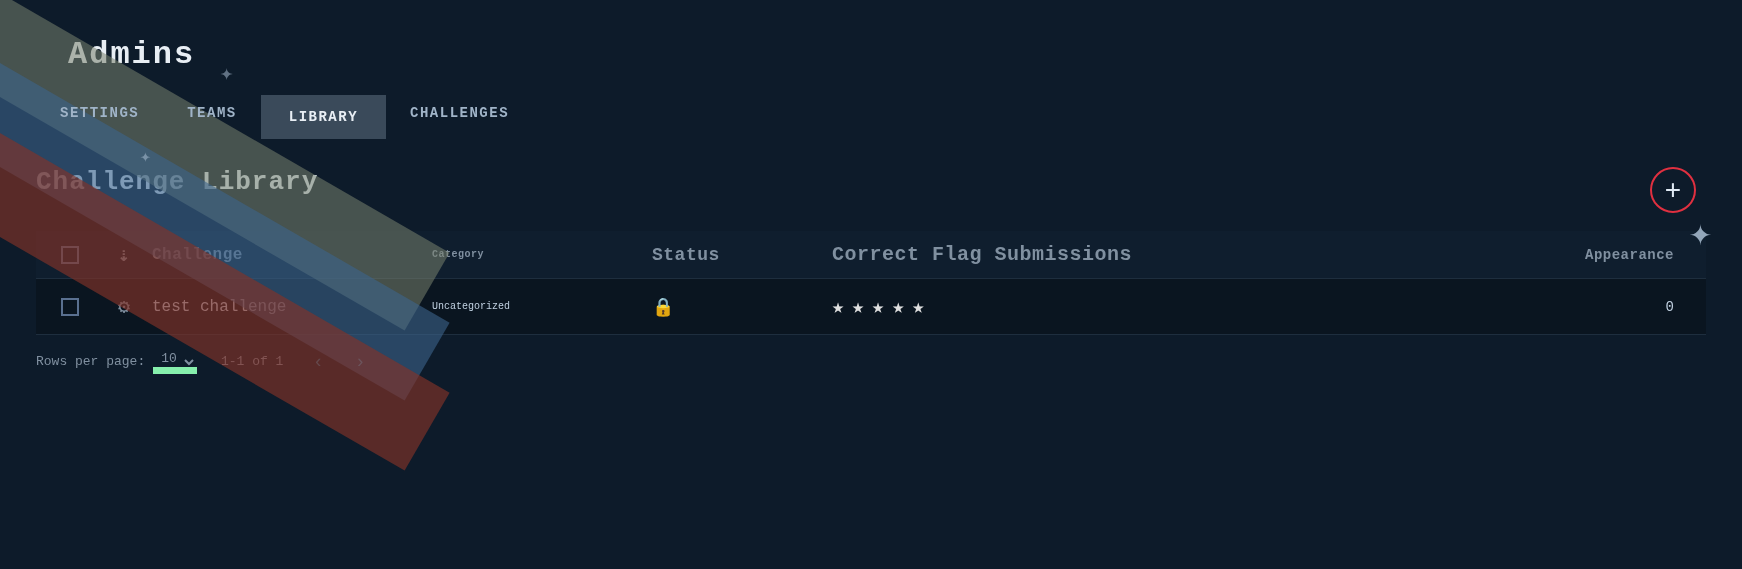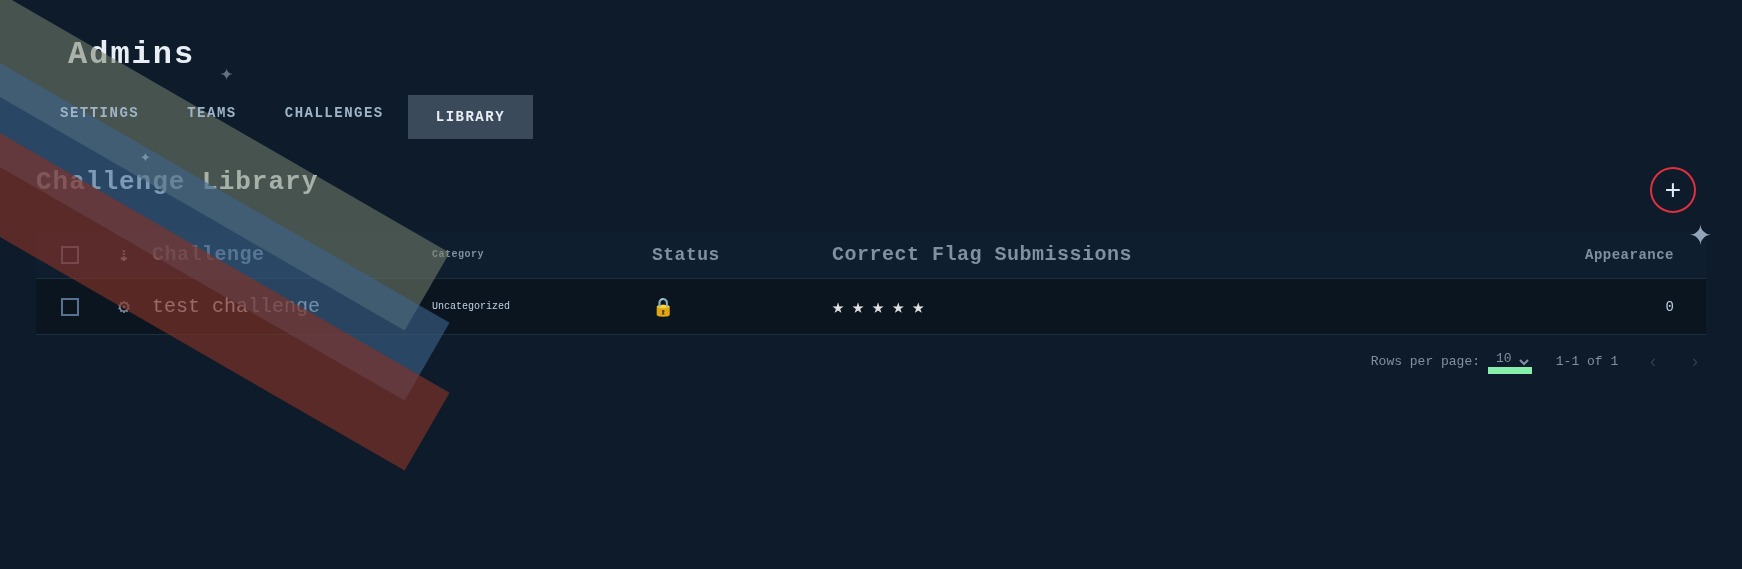--- a/index.html
+++ b/index.html
@@ -201,34 +201,33 @@
       font-size: 20px;
       cursor: pointer;
     }
 
     .gear-icon {
       color: #8090a0;
       font-size: 20px;
       cursor: pointer;
     }
 
-    .col-name { font-size: 20px; }
+    .col-name { font-size: 16px; }
     .col-category { font-size: 10px; }
     .col-status { font-size: 18px; }
     .col-flags { display: flex; align-items: center; gap: 8px; font-size: 20px; }
     .col-appearance { font-size: 14px; text-align: right; padding-right: 24px; }
 
     
     .star { color: #e0e0e0; font-size: 20px; }
 
     
     .table-footer {
       display: flex;
       align-items: center;
-      justify-content: flex-end;
       padding: 14px 36px;
       gap: 20px;
       color: #8090a0;
       font-size: 13px;
       font-family: 'Courier New', Courier, monospace;
     }
 
     .rows-per-page {
       display: flex;
       align-items: center;
@@ -277,22 +276,22 @@
 
   <div class="star-deco star-deco-1">✦</div>
   <div class="star-deco star-deco-2">✦</div>
   <div class="star-deco star-deco-3">✦</div>
 
   <div class="app-title">Admins</div>
 
   <nav class="nav-tabs">
     <button class="nav-tab">SETTINGS</button>
     <button class="nav-tab">TEAMS</button>
+    <button class="nav-tab active">LIBRARY</button>
     <button class="nav-tab">CHALLENGES</button>
-    <button class="nav-tab active">LIBRARY</button>
   </nav>
 
   <div class="page-header">
     <h1 class="page-title">Challenge Library</h1>
     <button class="add-button">+</button>
   </div>
 
   <div class="table-container">
 
     <div class="table-header">

